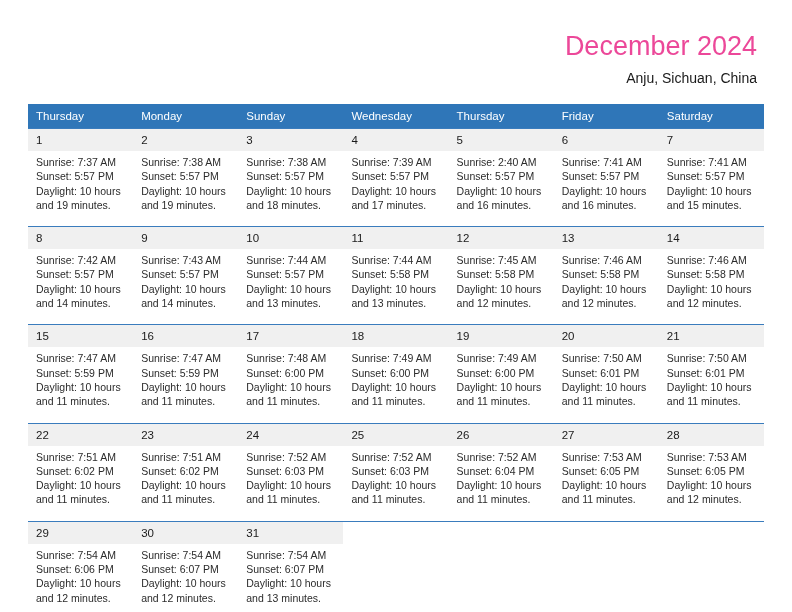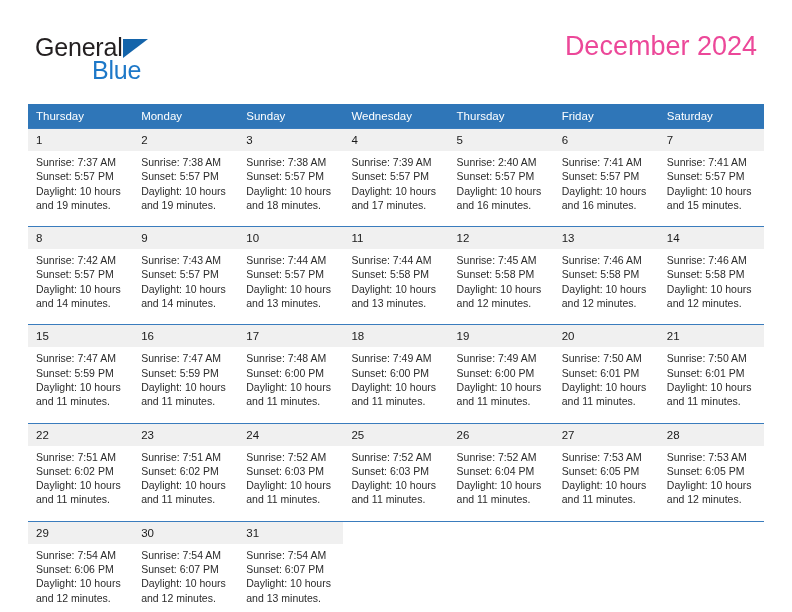--- a/index.html
+++ b/index.html
@@ -146,28 +146,24 @@
     white-space: nowrap;
   }
 </style>
 </head>
 <body>
 
 <div class="page">
 
   <div class="header">
 
-    <div class="brand">
-      <span class="brand-general">General</span>
-      <span class="brand-triangle"></span>
-      <span class="brand-blue">Blue</span>
-    </div>
 
     <div class="title-block">
       <div class="cal-title">December 2024</div>
+      <div class="cal-subtitle">Anju, Sichuan, China</div>
     </div>
 
   </div>
 
   <table class="calendar">
     <thead>
       <tr>
         <th>Thursday</th>
         <th>Monday</th>
         <th>Sunday</th>

